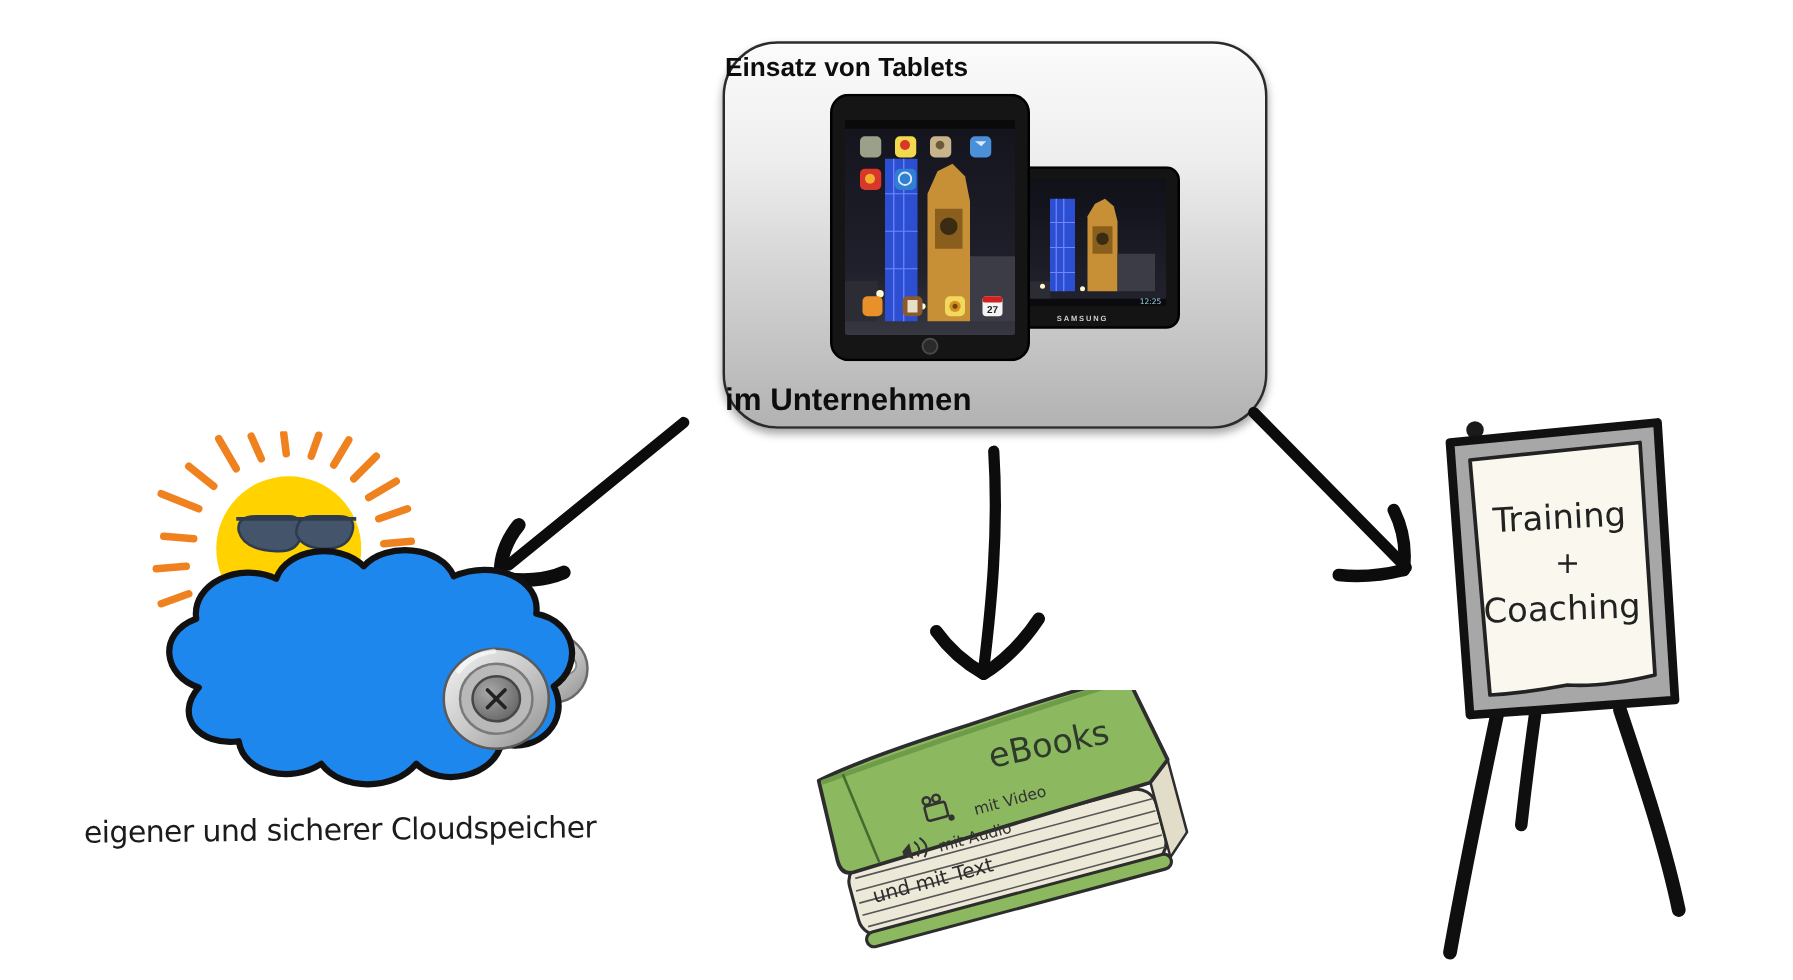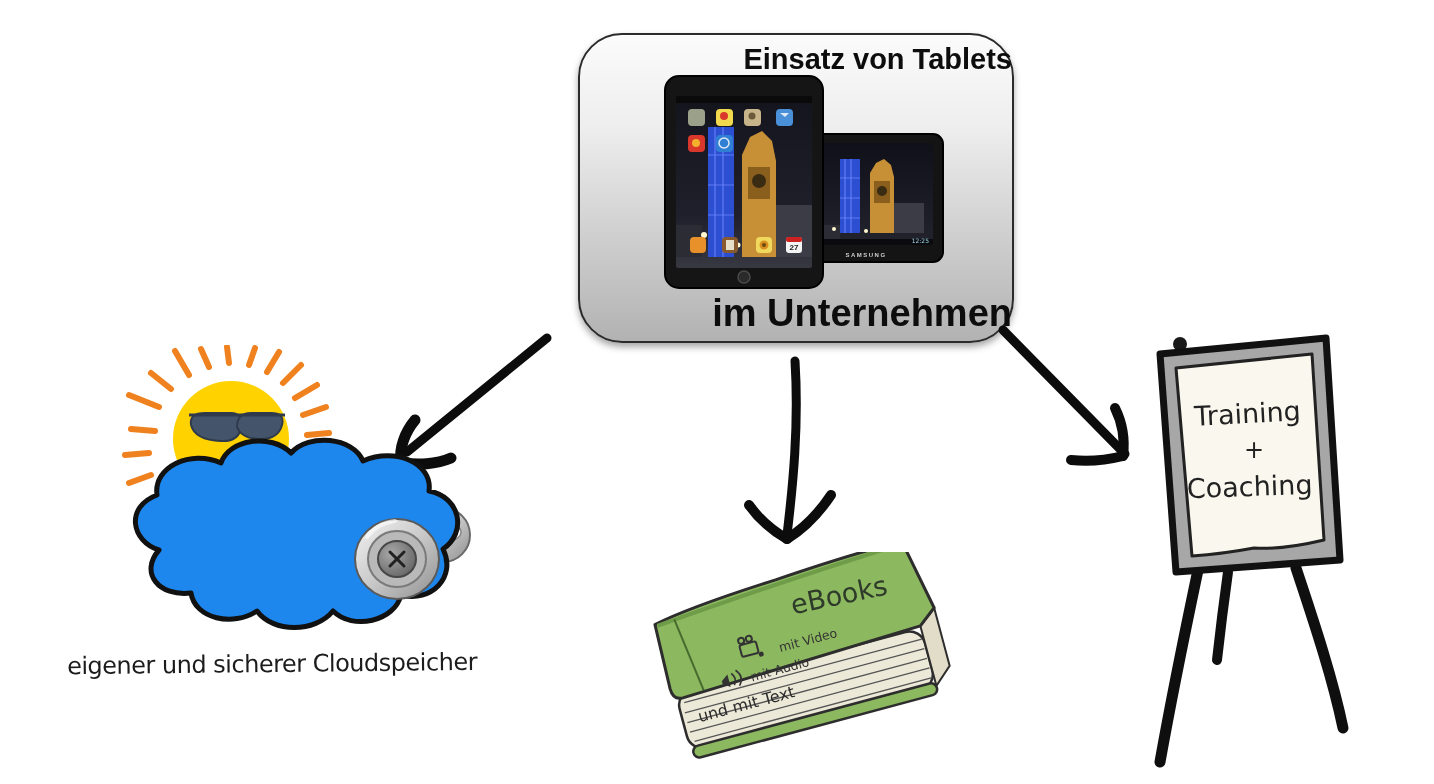--- a/index.html
+++ b/index.html
@@ -8,26 +8,26 @@
   .abs{position:absolute;}
 
   
   .header-box{
     left:578px;top:33px;width:432px;height:306px;
     border:2px solid #2b2b2b;border-radius:44px;
     background:linear-gradient(180deg,#fbfbfb 0%,#eeeeee 30%,#d2d2d2 62%,#b2b2b2 100%);
     box-shadow:0 4px 7px rgba(0,0,0,0.35), inset 0 1px 0 #ffffff;
   }
   .header-title{
-    position:absolute;top:8px;left:0;width:100%;text-align:right;
-    font-size:29px;font-weight:bold;color:#0d0d0d;letter-spacing:0px;
+    position:absolute;top:8px;left:0;width:100%;text-align:left;
+    font-size:21px;font-weight:bold;color:#0d0d0d;letter-spacing:0px;
   }
   .header-subtitle{
-    position:absolute;bottom:6px;left:0;width:100%;text-align:right;
-    font-size:38px;font-weight:bold;color:#0d0d0d;
+    position:absolute;bottom:6px;left:0;width:100%;text-align:left;
+    font-size:25px;font-weight:bold;color:#0d0d0d;
   }
 
   
   .cloud-caption{
     left:62px;top:650px;width:420px;text-align:center;
     font-family:"DejaVu Sans",sans-serif;
     font-size:24px;color:#1c1c1c;letter-spacing:-0.5px;
     transform:rotate(-0.6deg);
   }
 

